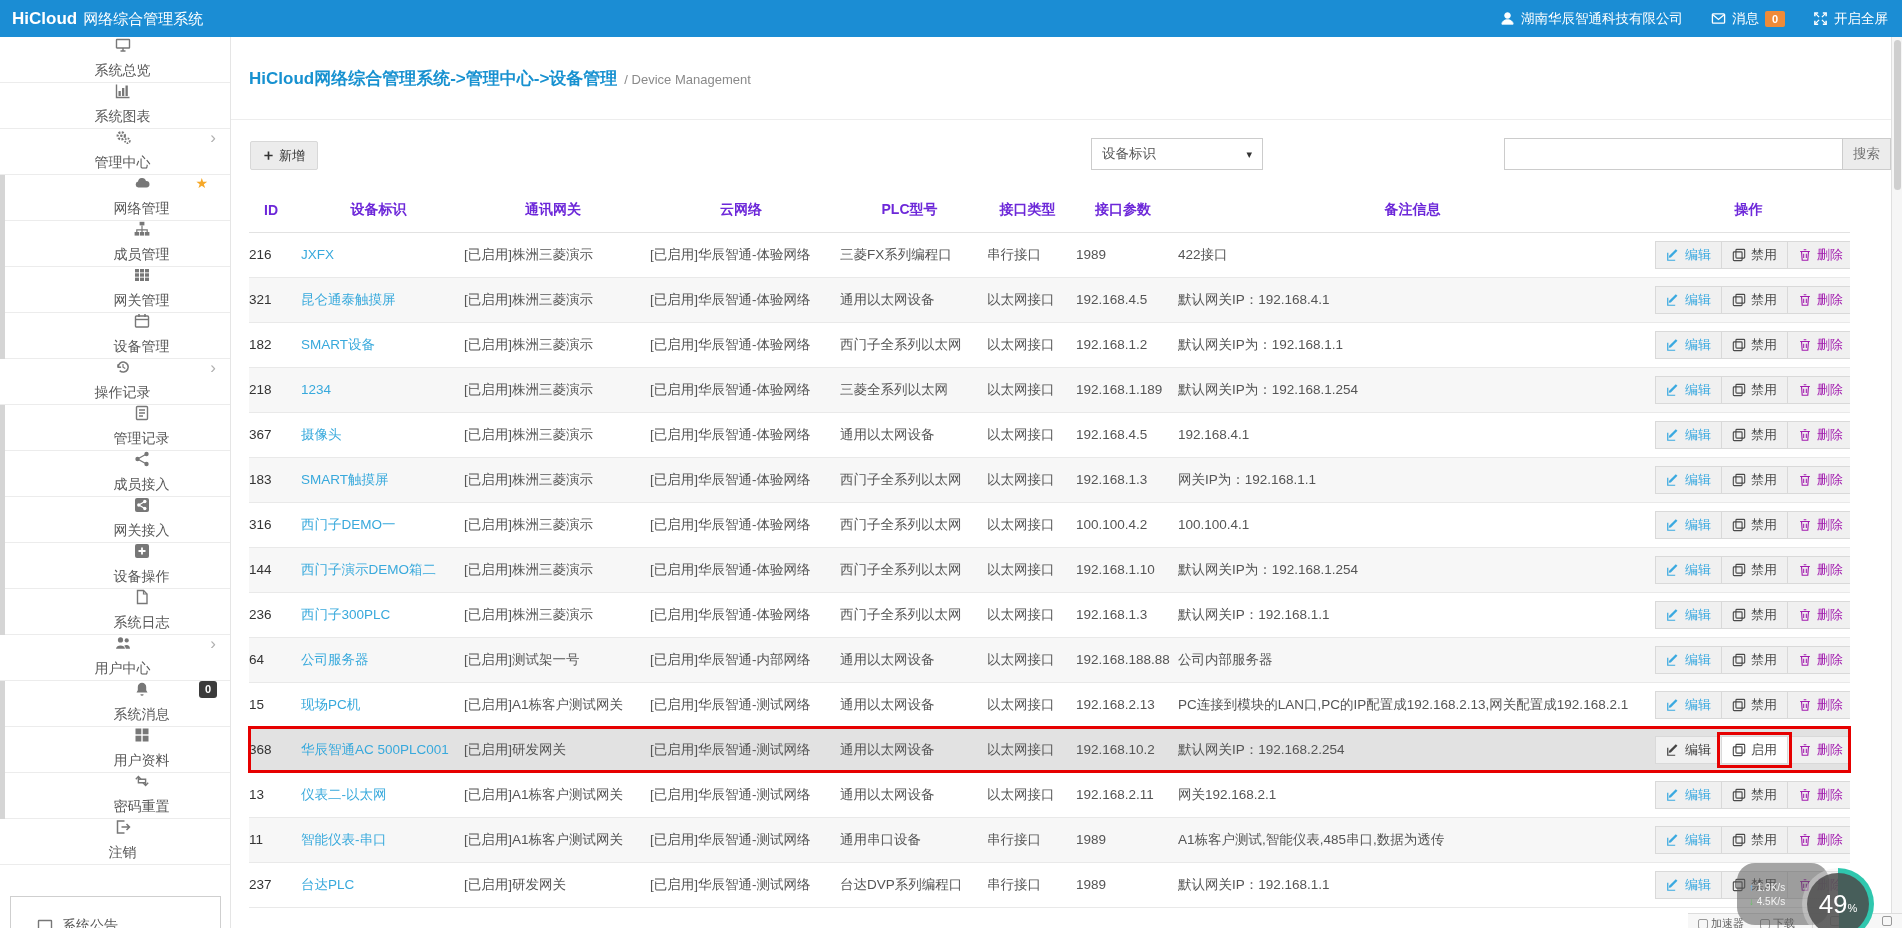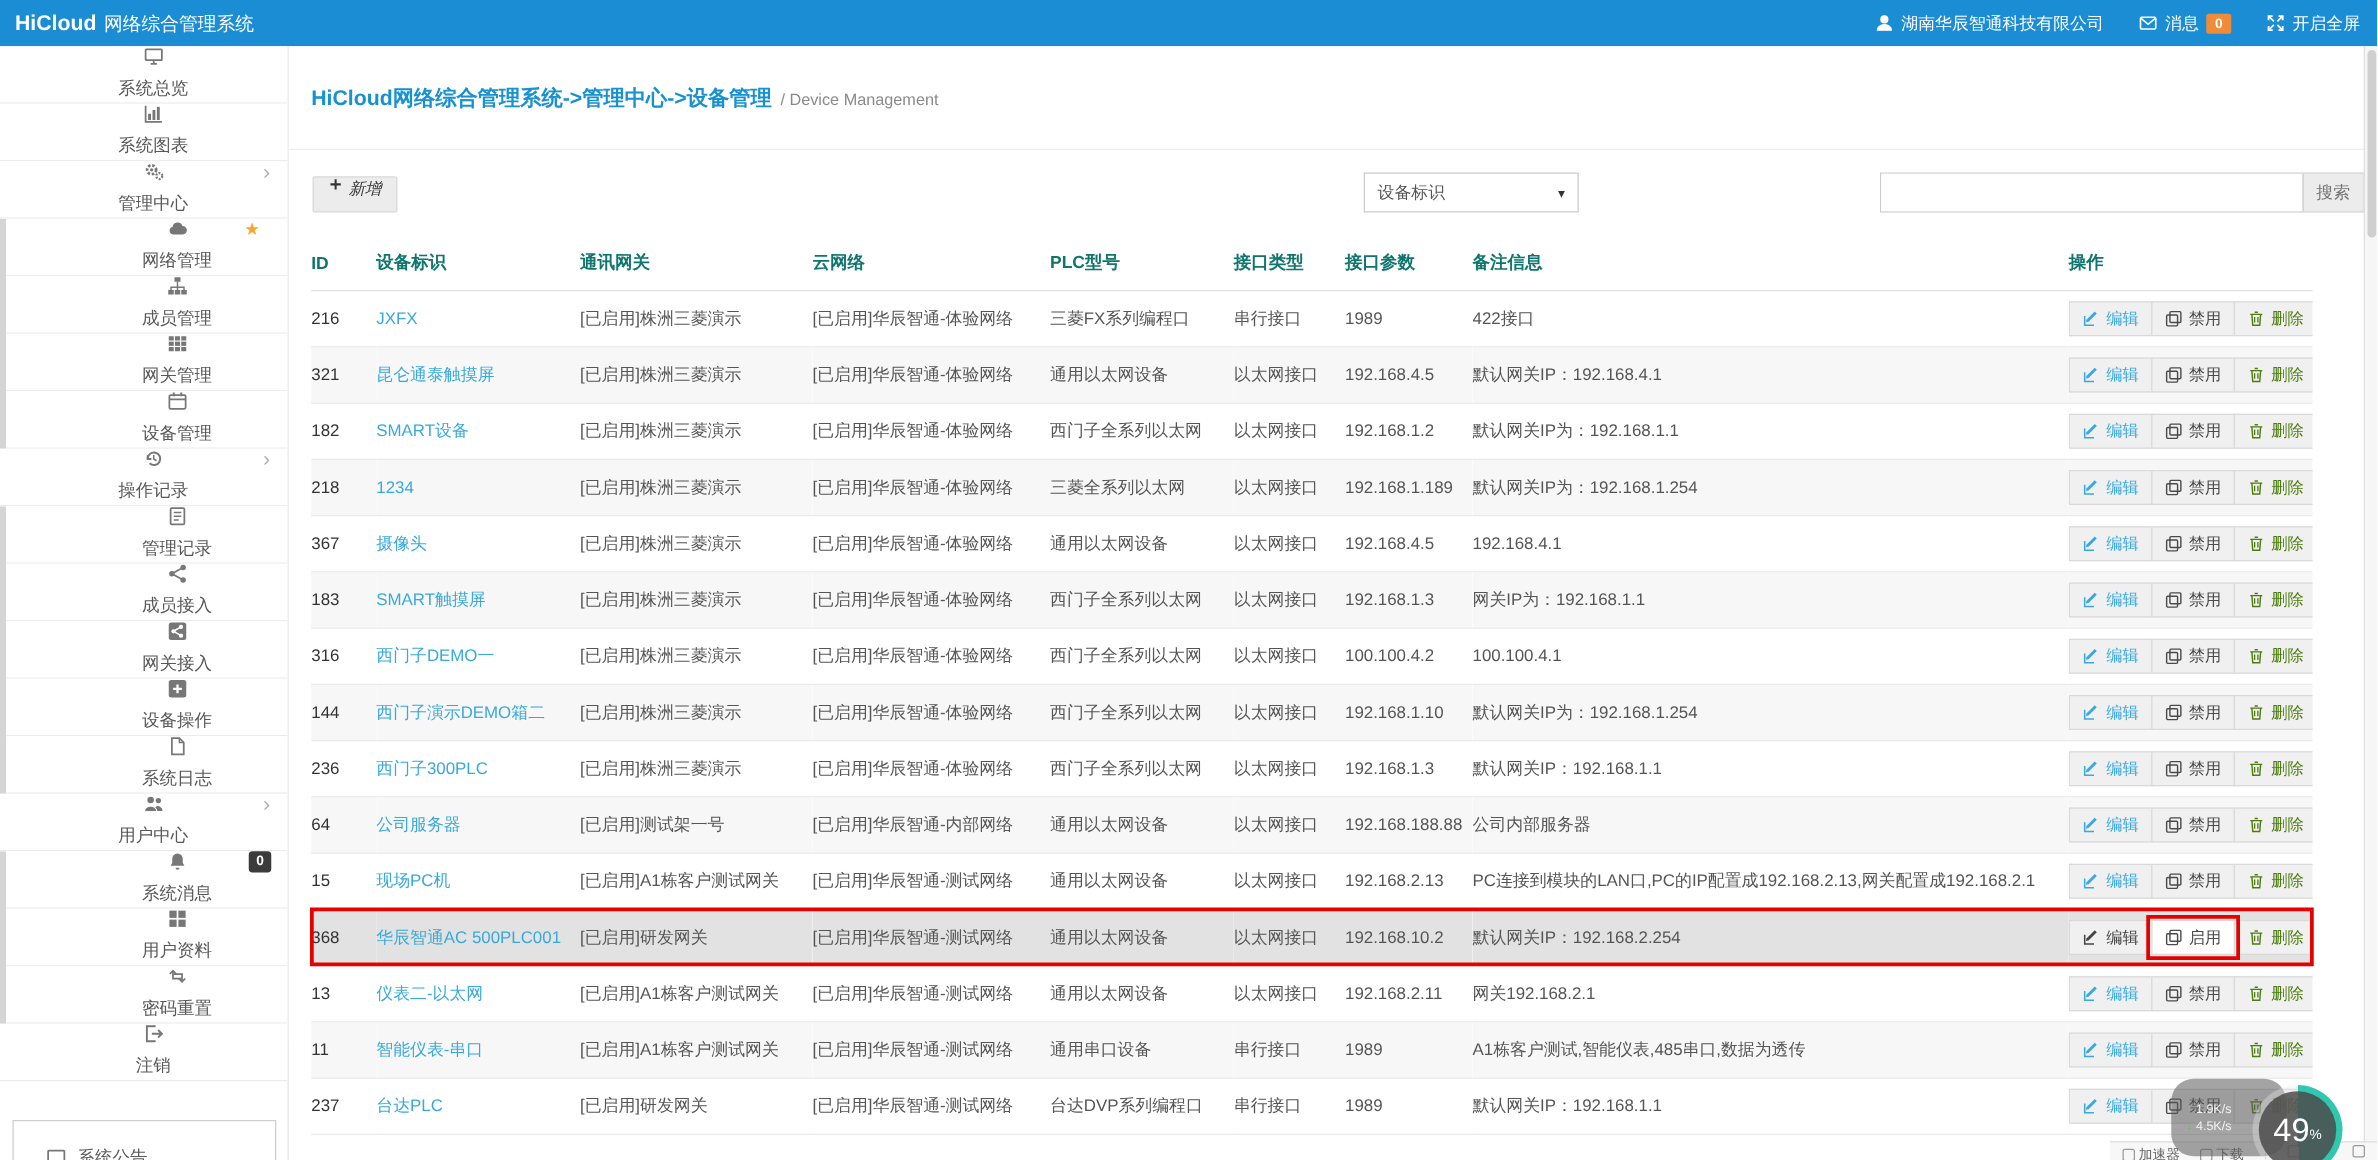--- a/index.html
+++ b/index.html
@@ -40,55 +40,55 @@
 
   
   .main { position:absolute; left:231px; top:37px; width:1660px; height:796px; background:#fff; }
   .breadcrumb-bar { height:83px; border-bottom:1px solid #ededed; display:flex; align-items:center; padding-left:18px; }
   .bc-title { color:#1791d0; font-size:17px; font-weight:bold; }
   .bc-sub { color:#8a8a8a; font-size:13px; margin-left:7px; padding-top:3px; }
 
   .toolbar { position:relative; height:68px; }
   .btn-add { position:absolute; left:19px; top:21px; height:29px; padding:0 12px;
     background:#ececec; border:1px solid #d8d8d8; border-radius:2px; font-size:13px; color:#333;
-    display:inline-flex; gap:5px; cursor:pointer; font-family:inherit;font-style:italic; }
+    display:inline-flex; align-items:center; gap:5px; cursor:pointer; font-family:inherit; }
   .btn-add .ic { width:11px; height:11px; color:#333; }
   .filter-select { position:absolute; left:860px; top:18px; width:172px; height:32px;
     border:1px solid #ccc; background:#fff; display:flex; align-items:center; padding:0 10px;
     font-size:13.5px; color:#555; cursor:pointer; }
   .filter-select .caret { margin-left:auto; font-size:11px; color:#333; }
   .search-group { position:absolute; right:0px; top:18px; width:387px; height:32px;
     border:1px solid #ccc; display:flex; background:#fff; }
   .search-input { flex:1; border:none; outline:none; padding:0 10px; font-size:13.5px; font-family:inherit; color:#333; background:#fff; }
   .search-btn { width:48px; background:#ececec; border:none; border-left:1px solid #ccc;
     font-size:13.5px; color:#737373; cursor:pointer; font-family:Liberation Sans, sans-serif; }
 
   
   .tablewrap { margin:0 41px 0 18px; }
   table { border-collapse:collapse; table-layout:fixed; width:1601px; font-size:13.5px; }
   col.c-id{width:52px} col.c-name{width:163px} col.c-gw{width:186px} col.c-cloud{width:190px}
   col.c-plc{width:147px} col.c-if{width:89px} col.c-par{width:102px} col.c-rem{width:477px} col.c-ops{width:195px}
-  thead th { text-align:left; font-size:14px; color:#0f766e; font-weight:bold; height:44px;
+  thead th { text-align:center; font-size:14px; color:#6d28d9; font-weight:bold; height:44px;
     border-bottom:1px solid #e2e2e2; padding-right:8px; white-space:nowrap; }
   tbody td { height:45px; border-bottom:1px solid #e9e9e9; padding-right:8px;
     white-space:nowrap; overflow:hidden; color:#555; }
   tbody tr.alt td { background:#f7f7f7; }
   td.cid { color:#333; }
   a.devlink { color:#38a9dc; text-decoration:none; cursor:pointer; }
   tr.highlight { outline:3px solid #e60000; outline-offset:-2px; }
   tr.highlight td { background:#e2e2e2 !important; }
 
   .btn-group { display:inline-flex; }
   .abtn { display:inline-flex; align-items:center; gap:5px; height:28px; padding:0 10px;
     background:#f0f0f0; border:1px solid #d9d9d9; font-size:13px; cursor:pointer; font-family:inherit; }
   .abtn + .abtn { margin-left:-1px; }
   .abtn .ic { width:14px; height:14px; color:currentColor; }
   .abtn.edit { color:#3aa9e0; }
   .abtn.toggle { color:#4a4a4a; }
-  .abtn.del { color:#4d7c0f; }
+  .abtn.del { color:#a21caf; }
   tr.highlight .abtn.edit { color:#444; }
   tr.highlight .abtn.toggle { background:#fff; outline:3px solid #e60000; outline-offset:1px; position:relative; z-index:2; }
   .abtn i { font-style:normal; }
 
   
   .vscroll { position:absolute; right:0; top:37px; width:11px; height:891px;
     background:#f6f6f6; border-left:1px solid #e0e0e0; }
   .vthumb { position:absolute; left:2px; top:3px; width:7px; height:150px; background:#cfcfcf; border-radius:4px; }
 
   

